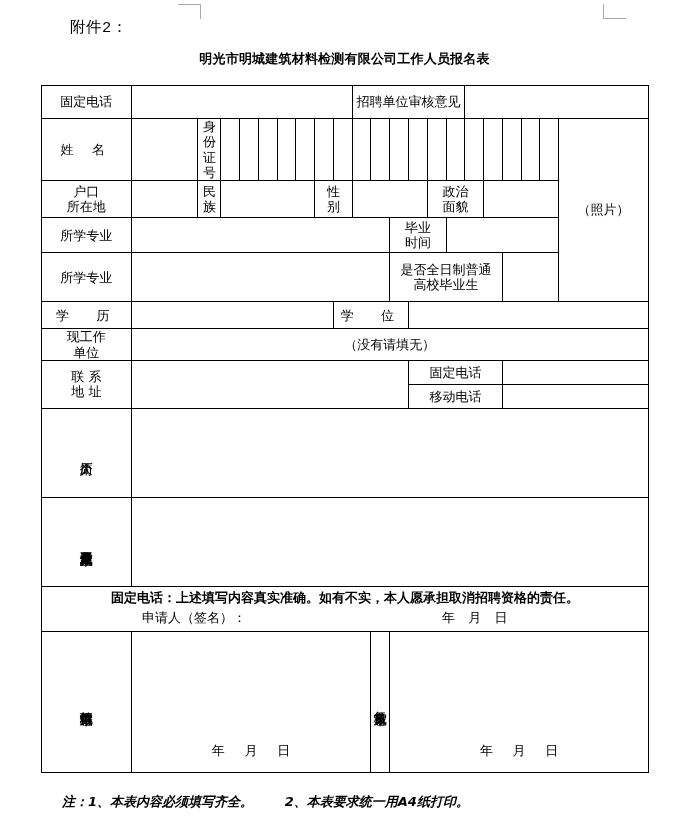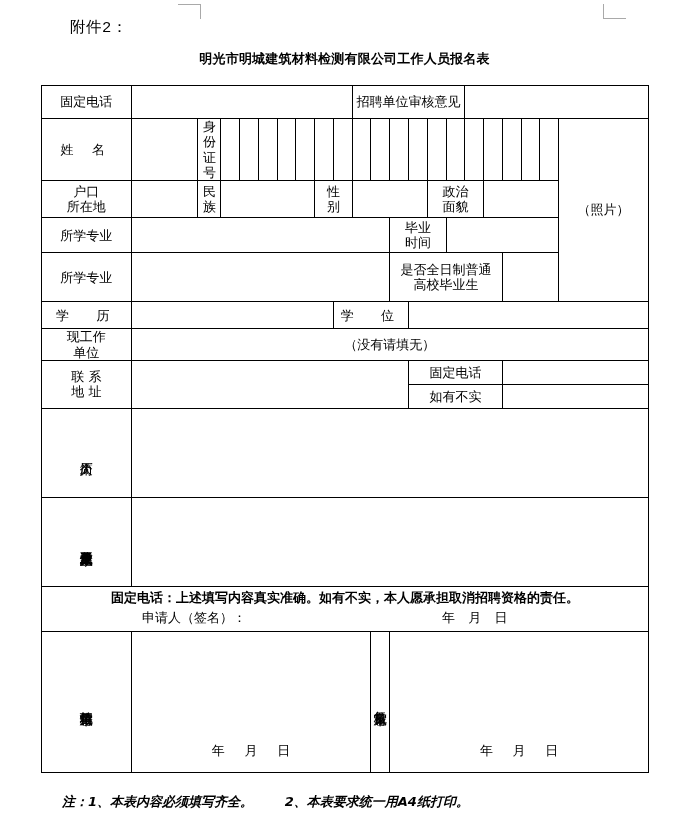--- a/index.html
+++ b/index.html
@@ -261,21 +261,21 @@
   </tr>
 
   <tr>
     <td class="two-line" rowspan="2">联 系<br>地 址</td>
     <td class="blank" rowspan="2" colspan="12"></td>
     <td class="lbl" colspan="5" style="height:23px">固定电话</td>
     <td class="blank" colspan="4"></td>
   </tr>
 
   <tr>
-    <td class="lbl" colspan="5" style="height:23px">如有不实</td>
+    <td class="lbl" colspan="5" style="height:23px">移动电话</td>
     <td class="blank" colspan="4"></td>
   </tr>
 
   <tr>
     <td style="height:88px">
       <div class="vert-wrap">
             <span class="vert">个人简历</span>
           </div>
     </td>
     <td class="blank" colspan="21"></td>

